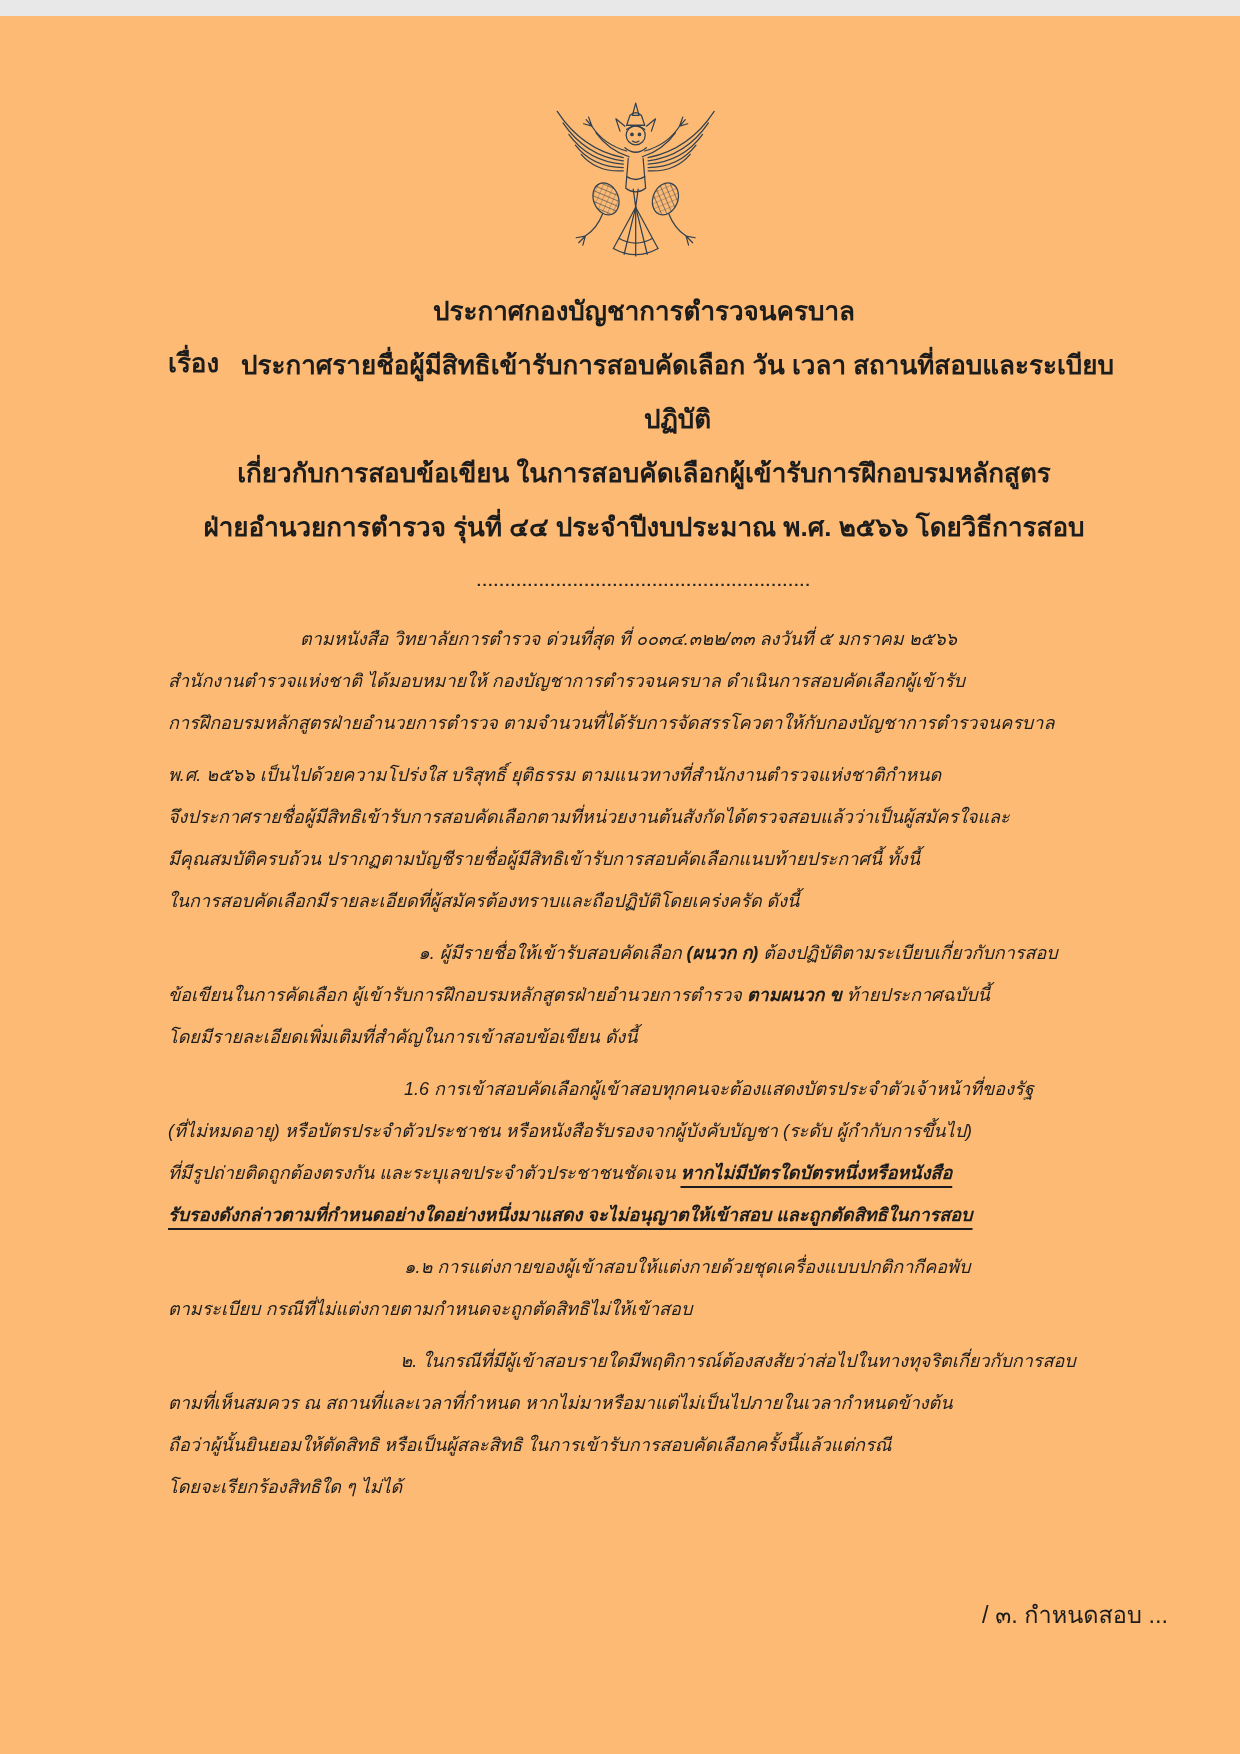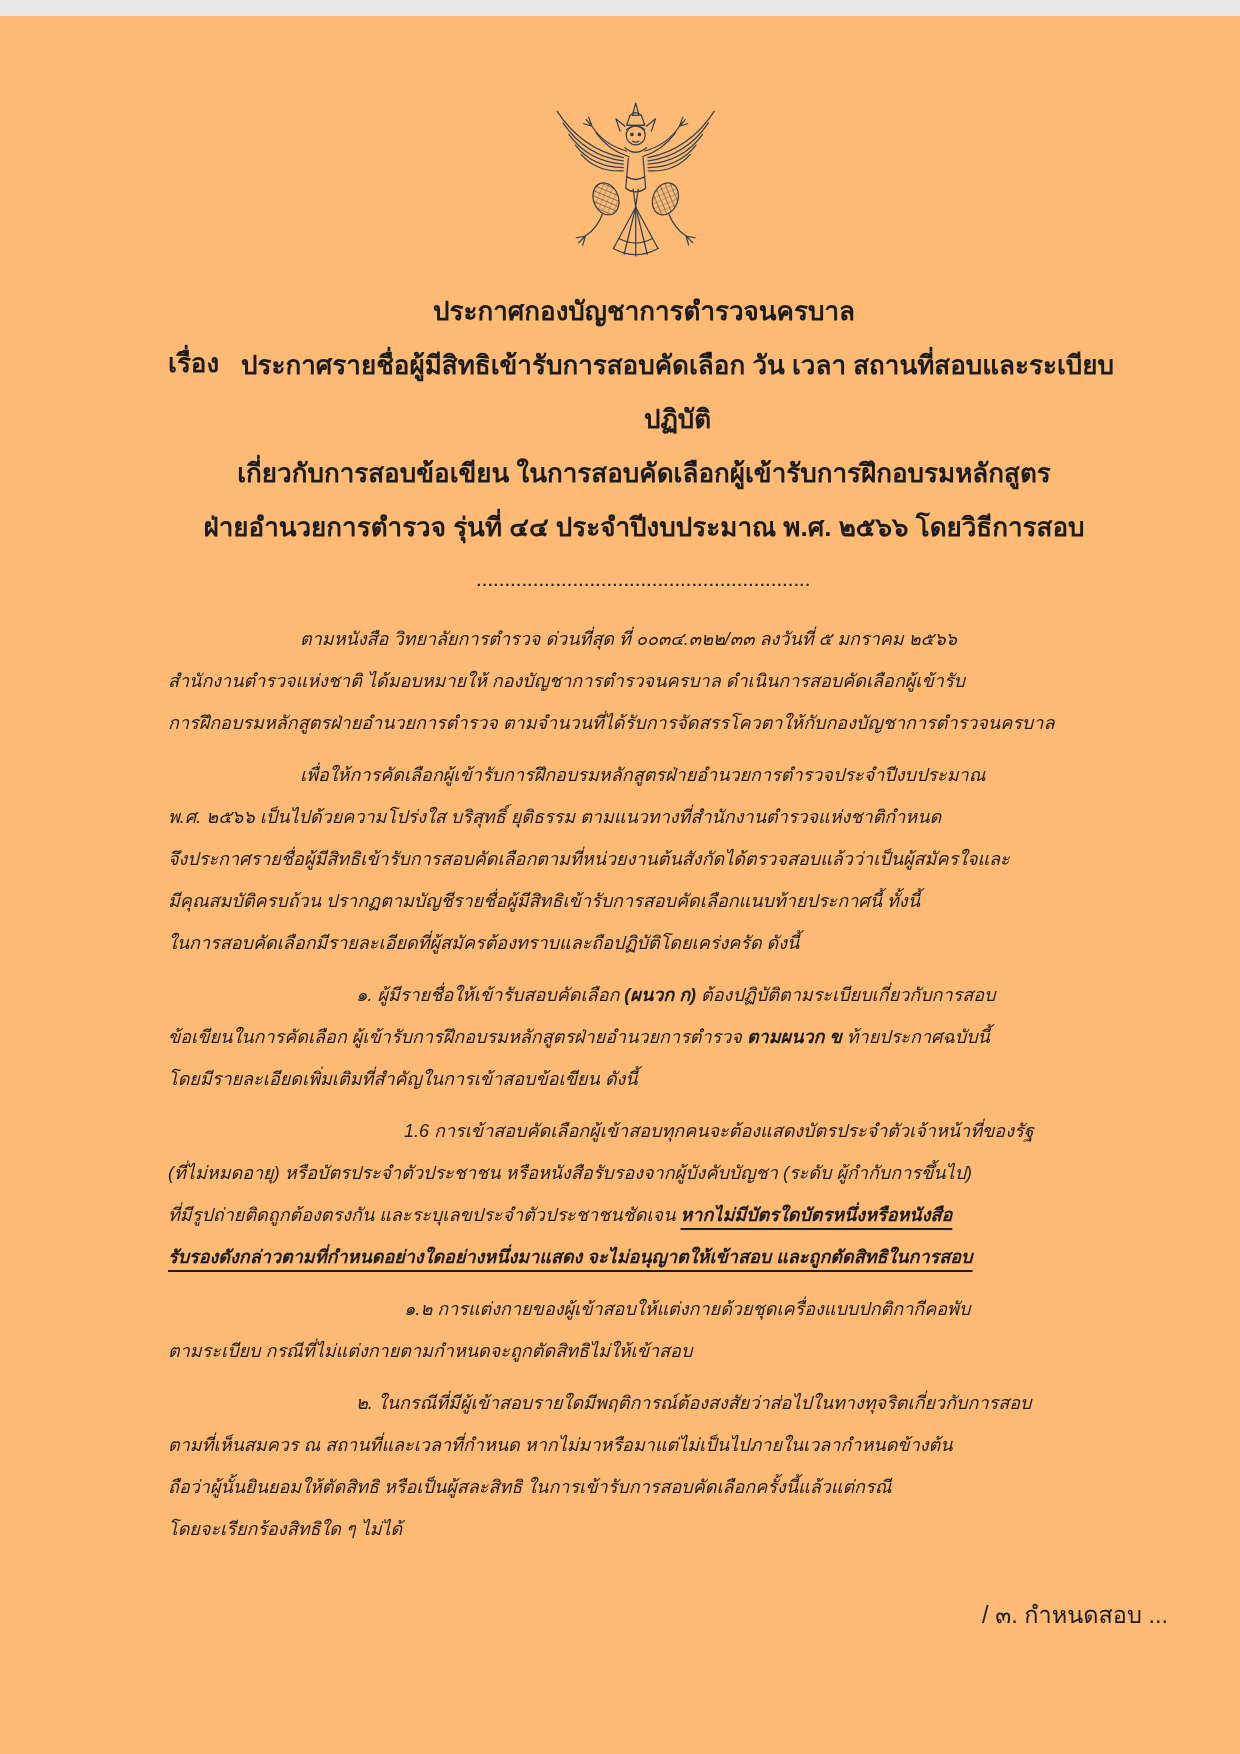--- a/index.html
+++ b/index.html
@@ -14,21 +14,21 @@
   .subject-row{font-weight:700;font-size:26px;line-height:54px;display:flex;}
   .subject-label{flex:0 0 auto;font-family:Liberation Mono, monospace;}
   .subject-text{flex:1 1 auto;text-align:center;padding-left:16px;}
   .separator{text-align:center;font-weight:700;font-size:15px;letter-spacing:1.5px;
     line-height:26px;margin-top:14px;color:#222;}
   #doc-body{margin-top:24px;}
   .block{margin-top:10px;}
   .line{font-size:18px;line-height:42px;white-space:nowrap;font-style:italic;}
   .indent-0{padding-left:0;}
   .indent-p{padding-left:132px;}
-  .indent-i1{padding-left:188px;}
+  .indent-i1{padding-left:188px;text-align:center;}
   .indent-i2{padding-left:236px;}
   .bold{font-weight:700;}
   .ul{text-decoration:underline;text-decoration-thickness:2px;text-underline-offset:7px;}
   .footer{position:absolute;top:1578px;right:92px;font-size:23.5px;line-height:42px;}
 </style>
 </head>
 <body>
 
 <div class="page">
 
@@ -109,21 +109,20 @@
     <div class="title-line">ฝ่ายอำนวยการตำรวจ รุ่นที่ ๔๔ ประจำปีงบประมาณ พ.ศ. ๒๕๖๖  โดยวิธีการสอบ</div>
     <div class="separator">...........................................................</div>
 
     <div id="doc-body">
         <div class="block">
           <div class="line indent-p"><span>ตามหนังสือ วิทยาลัยการตำรวจ ด่วนที่สุด ที่ ๐๐๓๔.๓๒๒/๓๓ ลงวันที่ ๕ มกราคม ๒๕๖๖</span></div>
           <div class="line indent-0"><span>สำนักงานตำรวจแห่งชาติ ได้มอบหมายให้ กองบัญชาการตำรวจนครบาล ดำเนินการสอบคัดเลือกผู้เข้ารับ</span></div>
           <div class="line indent-0"><span>การฝึกอบรมหลักสูตรฝ่ายอำนวยการตำรวจ ตามจำนวนที่ได้รับการจัดสรรโควตาให้กับกองบัญชาการตำรวจนครบาล</span></div>
         </div>
         <div class="block">
-          <div class="line indent-p"><span>เพื่อให้การคัดเลือกผู้เข้ารับการฝึกอบรมหลักสูตรฝ่ายอำนวยการตำรวจประจำปีงบประมาณ</span></div>
           <div class="line indent-0"><span>พ.ศ. ๒๕๖๖ เป็นไปด้วยความโปร่งใส บริสุทธิ์ ยุติธรรม ตามแนวทางที่สำนักงานตำรวจแห่งชาติกำหนด</span></div>
           <div class="line indent-0"><span>จึงประกาศรายชื่อผู้มีสิทธิเข้ารับการสอบคัดเลือกตามที่หน่วยงานต้นสังกัดได้ตรวจสอบแล้วว่าเป็นผู้สมัครใจและ</span></div>
           <div class="line indent-0"><span>มีคุณสมบัติครบถ้วน ปรากฏตามบัญชีรายชื่อผู้มีสิทธิเข้ารับการสอบคัดเลือกแนบท้ายประกาศนี้  ทั้งนี้</span></div>
           <div class="line indent-0"><span>ในการสอบคัดเลือกมีรายละเอียดที่ผู้สมัครต้องทราบและถือปฏิบัติโดยเคร่งครัด ดังนี้</span></div>
         </div>
         <div class="block">
           <div class="line indent-i1"><span>๑.  ผู้มีรายชื่อให้เข้ารับสอบคัดเลือก </span><span class="bold">(ผนวก ก)</span><span> ต้องปฏิบัติตามระเบียบเกี่ยวกับการสอบ</span></div>
           <div class="line indent-0"><span>ข้อเขียนในการคัดเลือก ผู้เข้ารับการฝึกอบรมหลักสูตรฝ่ายอำนวยการตำรวจ </span><span class="bold">ตามผนวก ข</span><span> ท้ายประกาศฉบับนี้</span></div>
           <div class="line indent-0"><span>โดยมีรายละเอียดเพิ่มเติมที่สำคัญในการเข้าสอบข้อเขียน ดังนี้</span></div>
         </div>

